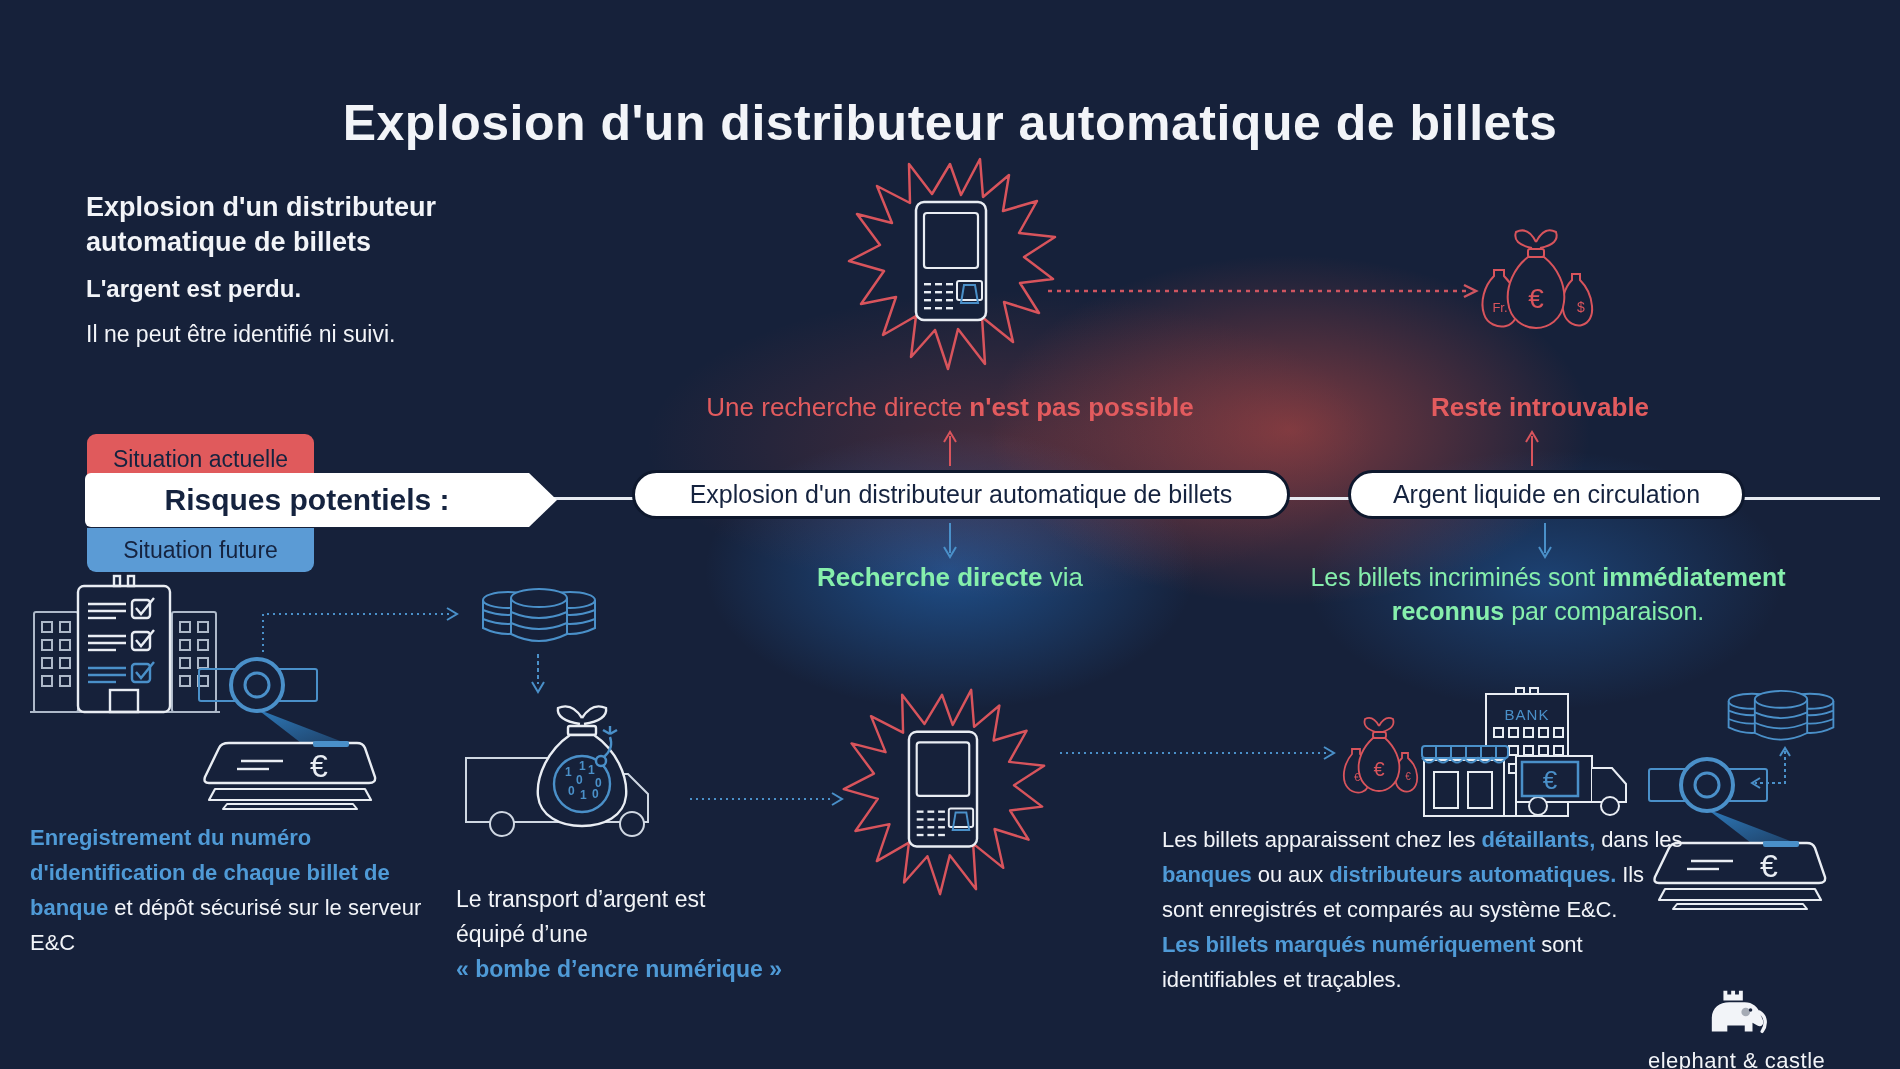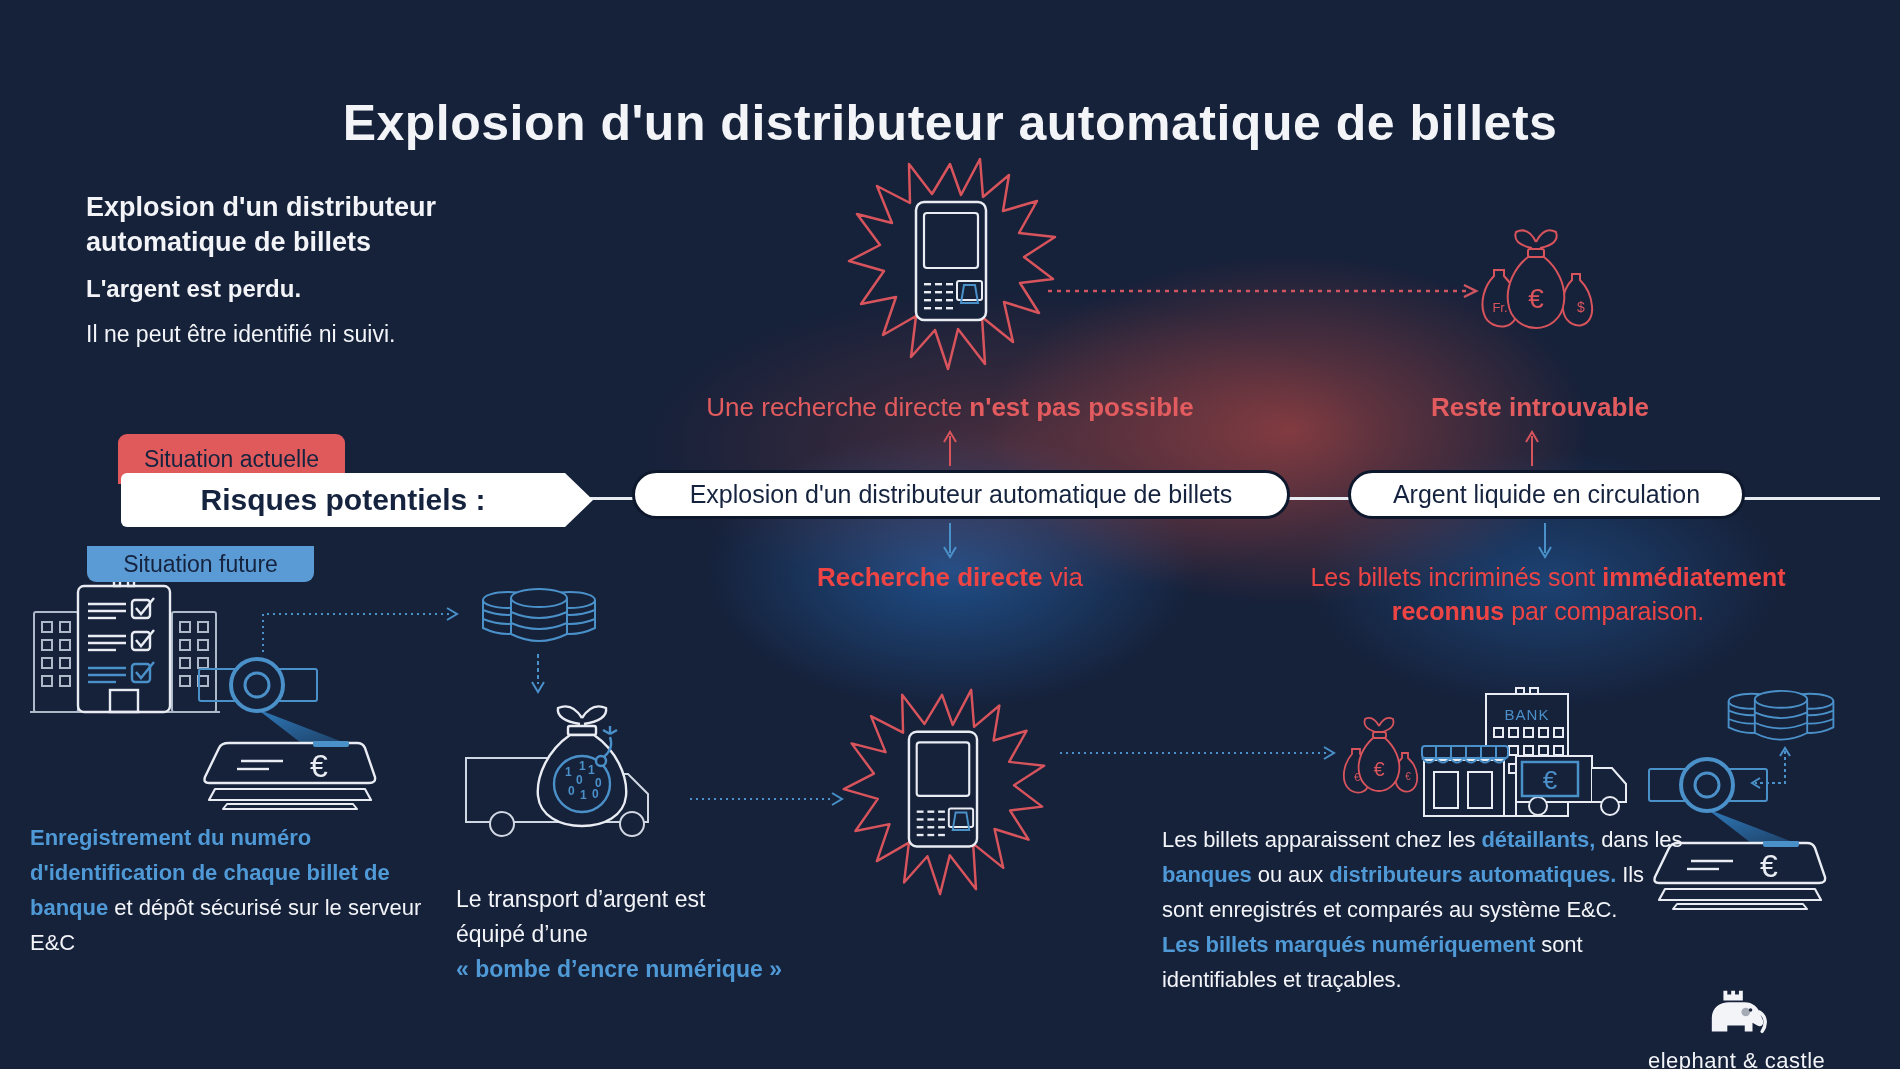--- a/index.html
+++ b/index.html
@@ -35,53 +35,53 @@
   }
   .intro{left:86px;top:190px;width:420px;z-index:2;}
   .intro-h{font-size:27px;font-weight:bold;line-height:35px;width:400px;}
   .intro-b{font-size:24px;font-weight:bold;margin-top:15px;}
   .intro-d{font-size:23px;margin-top:18px;white-space:nowrap;}
 
   .tab-red{
     left:87px;top:434px;width:227px;height:50px;
     background:#e05a5c;color:var(--navytxt);
     border-radius:9px 9px 0 0;font-size:23px;
-    display:flex;align-items:center;justify-content:center;z-index:2;margin-left:31px;
+    display:flex;align-items:center;justify-content:center;z-index:2;
   }
   .arrow-box{
     left:85px;top:473px;width:472px;height:54px;
     background:#ffffff;color:var(--navytxt);
     clip-path:polygon(0 0, calc(100% - 28px) 0, 100% 50%, calc(100% - 28px) 100%, 0 100%);
     border-radius:6px 0 0 6px;
     font-size:30px;font-weight:bold;
     display:flex;align-items:center;justify-content:center;
-    padding-right:28px;box-sizing:border-box;z-index:3;margin-left:36px;
+    padding-right:28px;box-sizing:border-box;z-index:3;
   }
   .tab-blue{
-    left:87px;top:546px;width:227px;height:36px;
+    left:87px;top:528px;width:227px;height:44px;
     background:var(--blue);color:var(--navytxt);
     border-radius:0 0 9px 9px;font-size:23px;
     display:flex;align-items:center;justify-content:center;z-index:2;
   }
   .hline{left:548px;top:497px;width:1332px;height:3px;background:#e7ebf2;z-index:1;}
 
   .pill{
     height:49px;background:#ffffff;border:3px solid #0e182d;border-radius:28px;
     color:var(--navytxt);font-size:25px;
     display:flex;align-items:center;justify-content:center;
     box-sizing:border-box;z-index:3;white-space:nowrap;
   }
   .pill1{left:632px;top:470px;width:658px;}
   .pill2{left:1348px;top:470px;width:397px;}
 
   .ann{text-align:center;z-index:2;}
   .ann-red{color:var(--redtxt);font-size:26px;}
   .ann-red-left{left:660px;top:392px;width:580px;text-align:center;}
   .ann-red-right{left:1330px;top:392px;width:420px;font-weight:bold;}
-  .ann-blue{color:#ef4444;line-height:34px;}
+  .ann-blue{color:#86efac;line-height:34px;}
   .ann-blue-left{left:700px;top:560px;width:500px;font-size:26px;}
   .ann-blue-right{left:1290px;top:560px;width:516px;font-size:25px;}
   .bd{font-weight:bold;}
 
   .para{line-height:35px;z-index:2;}
   .reg-text{left:30px;top:820px;width:392px;font-size:22px;}
   .blue-run{color:#4f9ad6;font-weight:bold;}
   .transport-text{left:456px;top:882px;width:360px;font-size:23px;}
   .circ-text{left:1162px;top:822px;width:522px;font-size:22px;letter-spacing:-.1px;}
 

